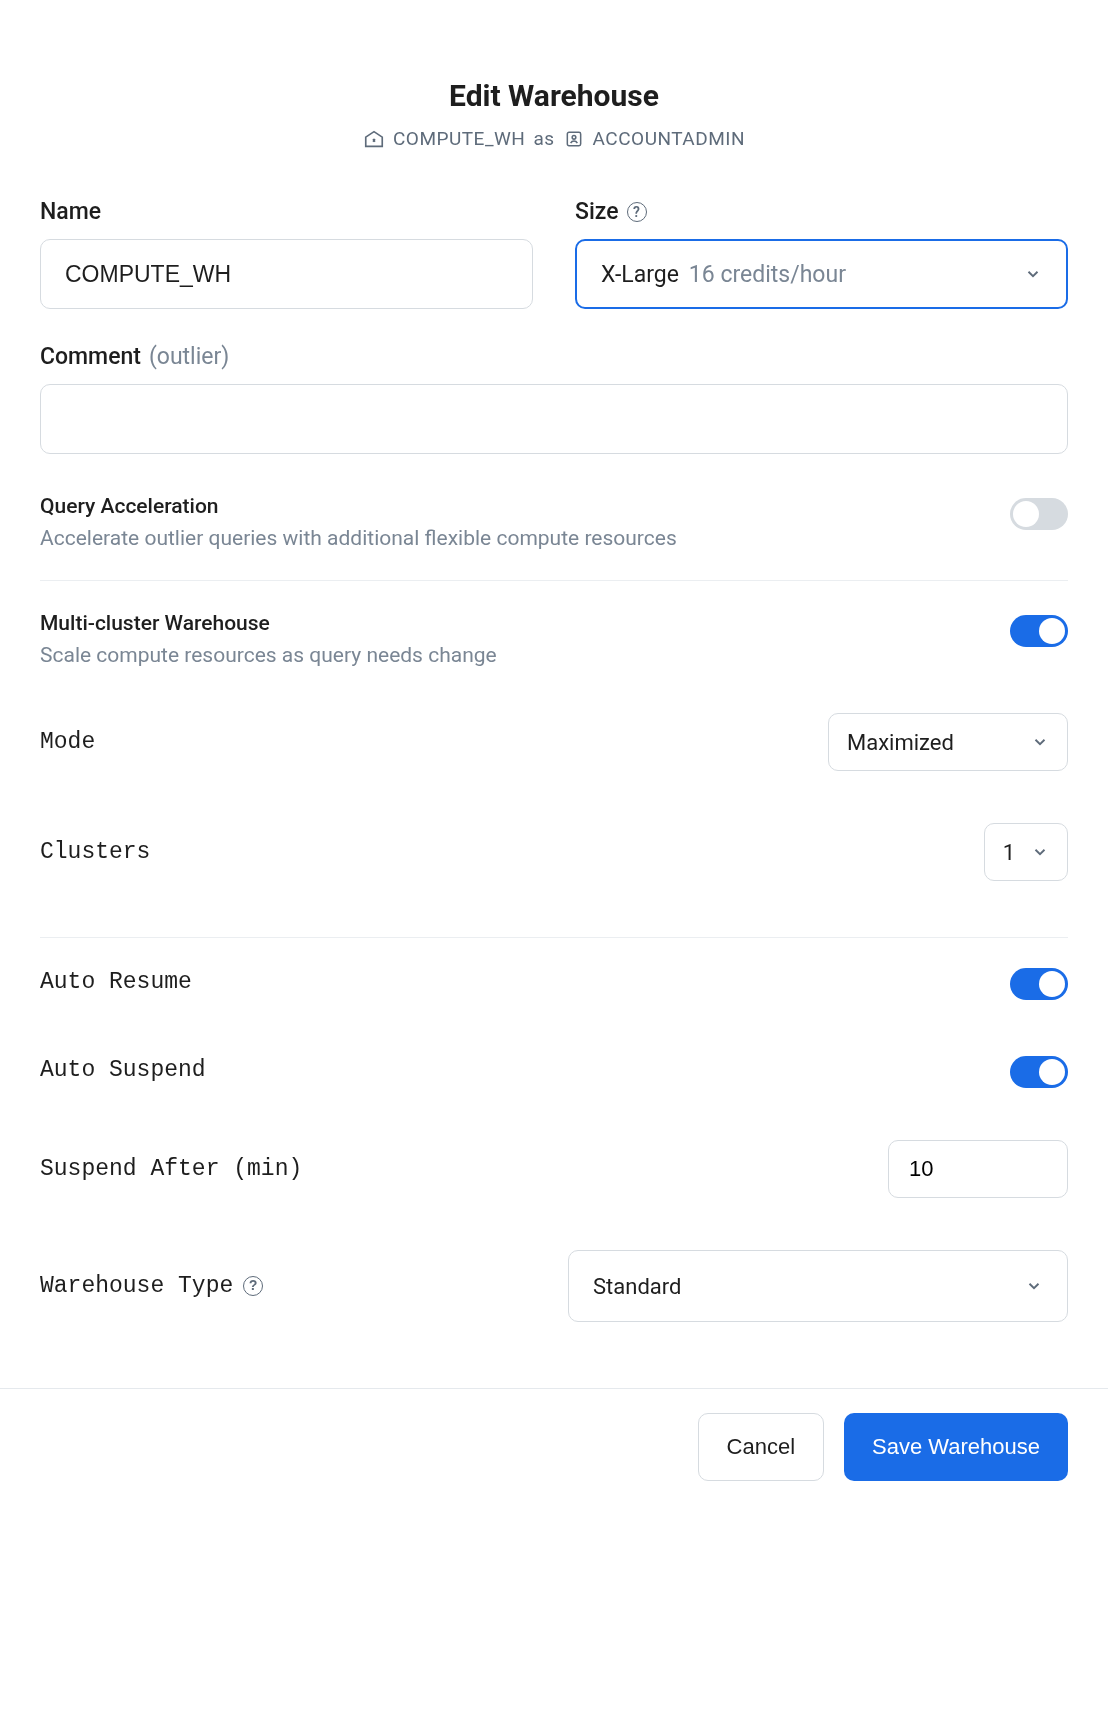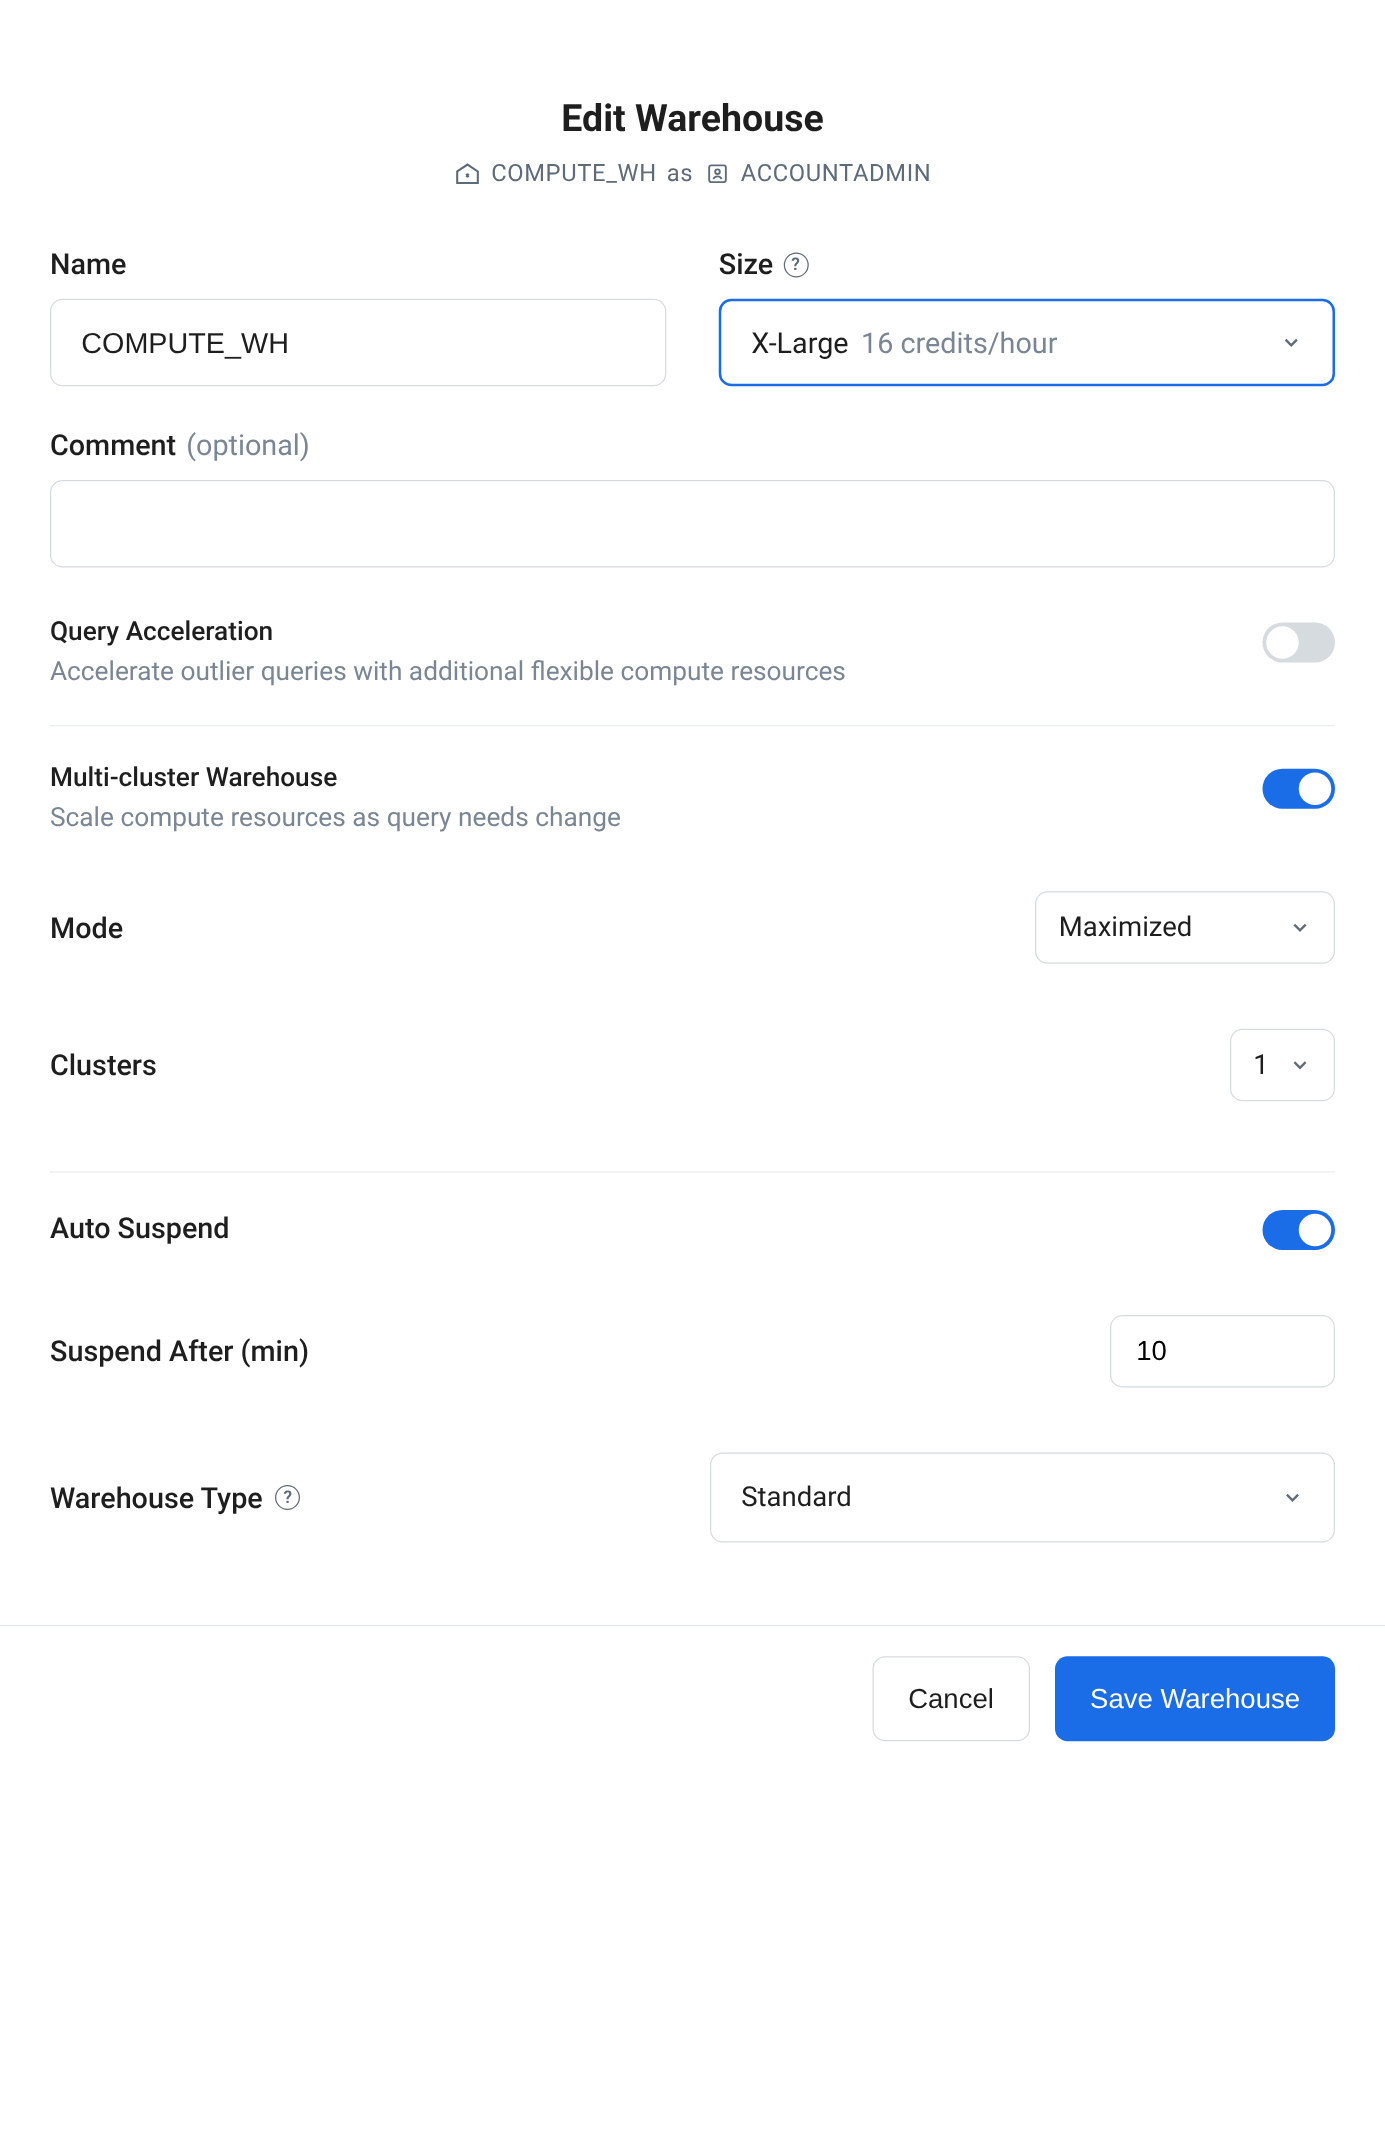--- a/index.html
+++ b/index.html
@@ -152,20 +152,21 @@
       justify-content: space-between;
       padding: 26px 0;
     }
     .inline-label {
       font-size: 23px;
       font-weight: 500;
       color: #1e1e1e;
       display: flex;
       align-items: center;
       gap: 10px;
+      font-family: Liberation Mono, monospace;
     }
     .small-select {
       height: 58px;
       padding: 0 18px;
       font-size: 22px;
       border: 1.5px solid #d6dbe0;
       border-radius: 10px;
       background: #fff;
       display: flex;
       align-items: center;
@@ -278,21 +279,21 @@
         <svg class="chevron" viewBox="0 0 24 24" fill="none" stroke="#5e6b7a" stroke-width="2.5">
             <path d="M6 9l6 6 6-6"></path>
           </svg>
       </div>
     </div>
   </div>
 
   <div style="margin-bottom: 10px;">
     <div class="label">
       <span>Comment</span>
-      <span class="muted">(optional)</span>
+      <span class="muted">(outlier)</span>
     </div>
     <input class="text-input" value="" style="">
   </div>
 
   <div class="section">
     <div class="toggle-row">
       <div class="text">
         <div class="setting-title">Query Acceleration</div>
         <div class="setting-desc">Accelerate outlier queries with additional flexible compute resources</div>
       </div>
@@ -332,20 +333,26 @@
         <svg class="chevron" viewBox="0 0 24 24" fill="none" stroke="#5e6b7a" stroke-width="2.5">
             <path d="M6 9l6 6 6-6"></path>
           </svg>
       </div>
     </div>
   </div>
 
   <hr class="divider">
 
 
+  <div class="inline-row">
+    <div class="inline-label">Auto Resume</div>
+    <div class="toggle on">
+        <div class="knob"></div>
+      </div>
+  </div>
 
   <div class="inline-row">
     <div class="inline-label">Auto Suspend</div>
     <div class="toggle on">
         <div class="knob"></div>
       </div>
   </div>
 
   <div class="inline-row">
     <div class="inline-label">Suspend After (min)</div>

